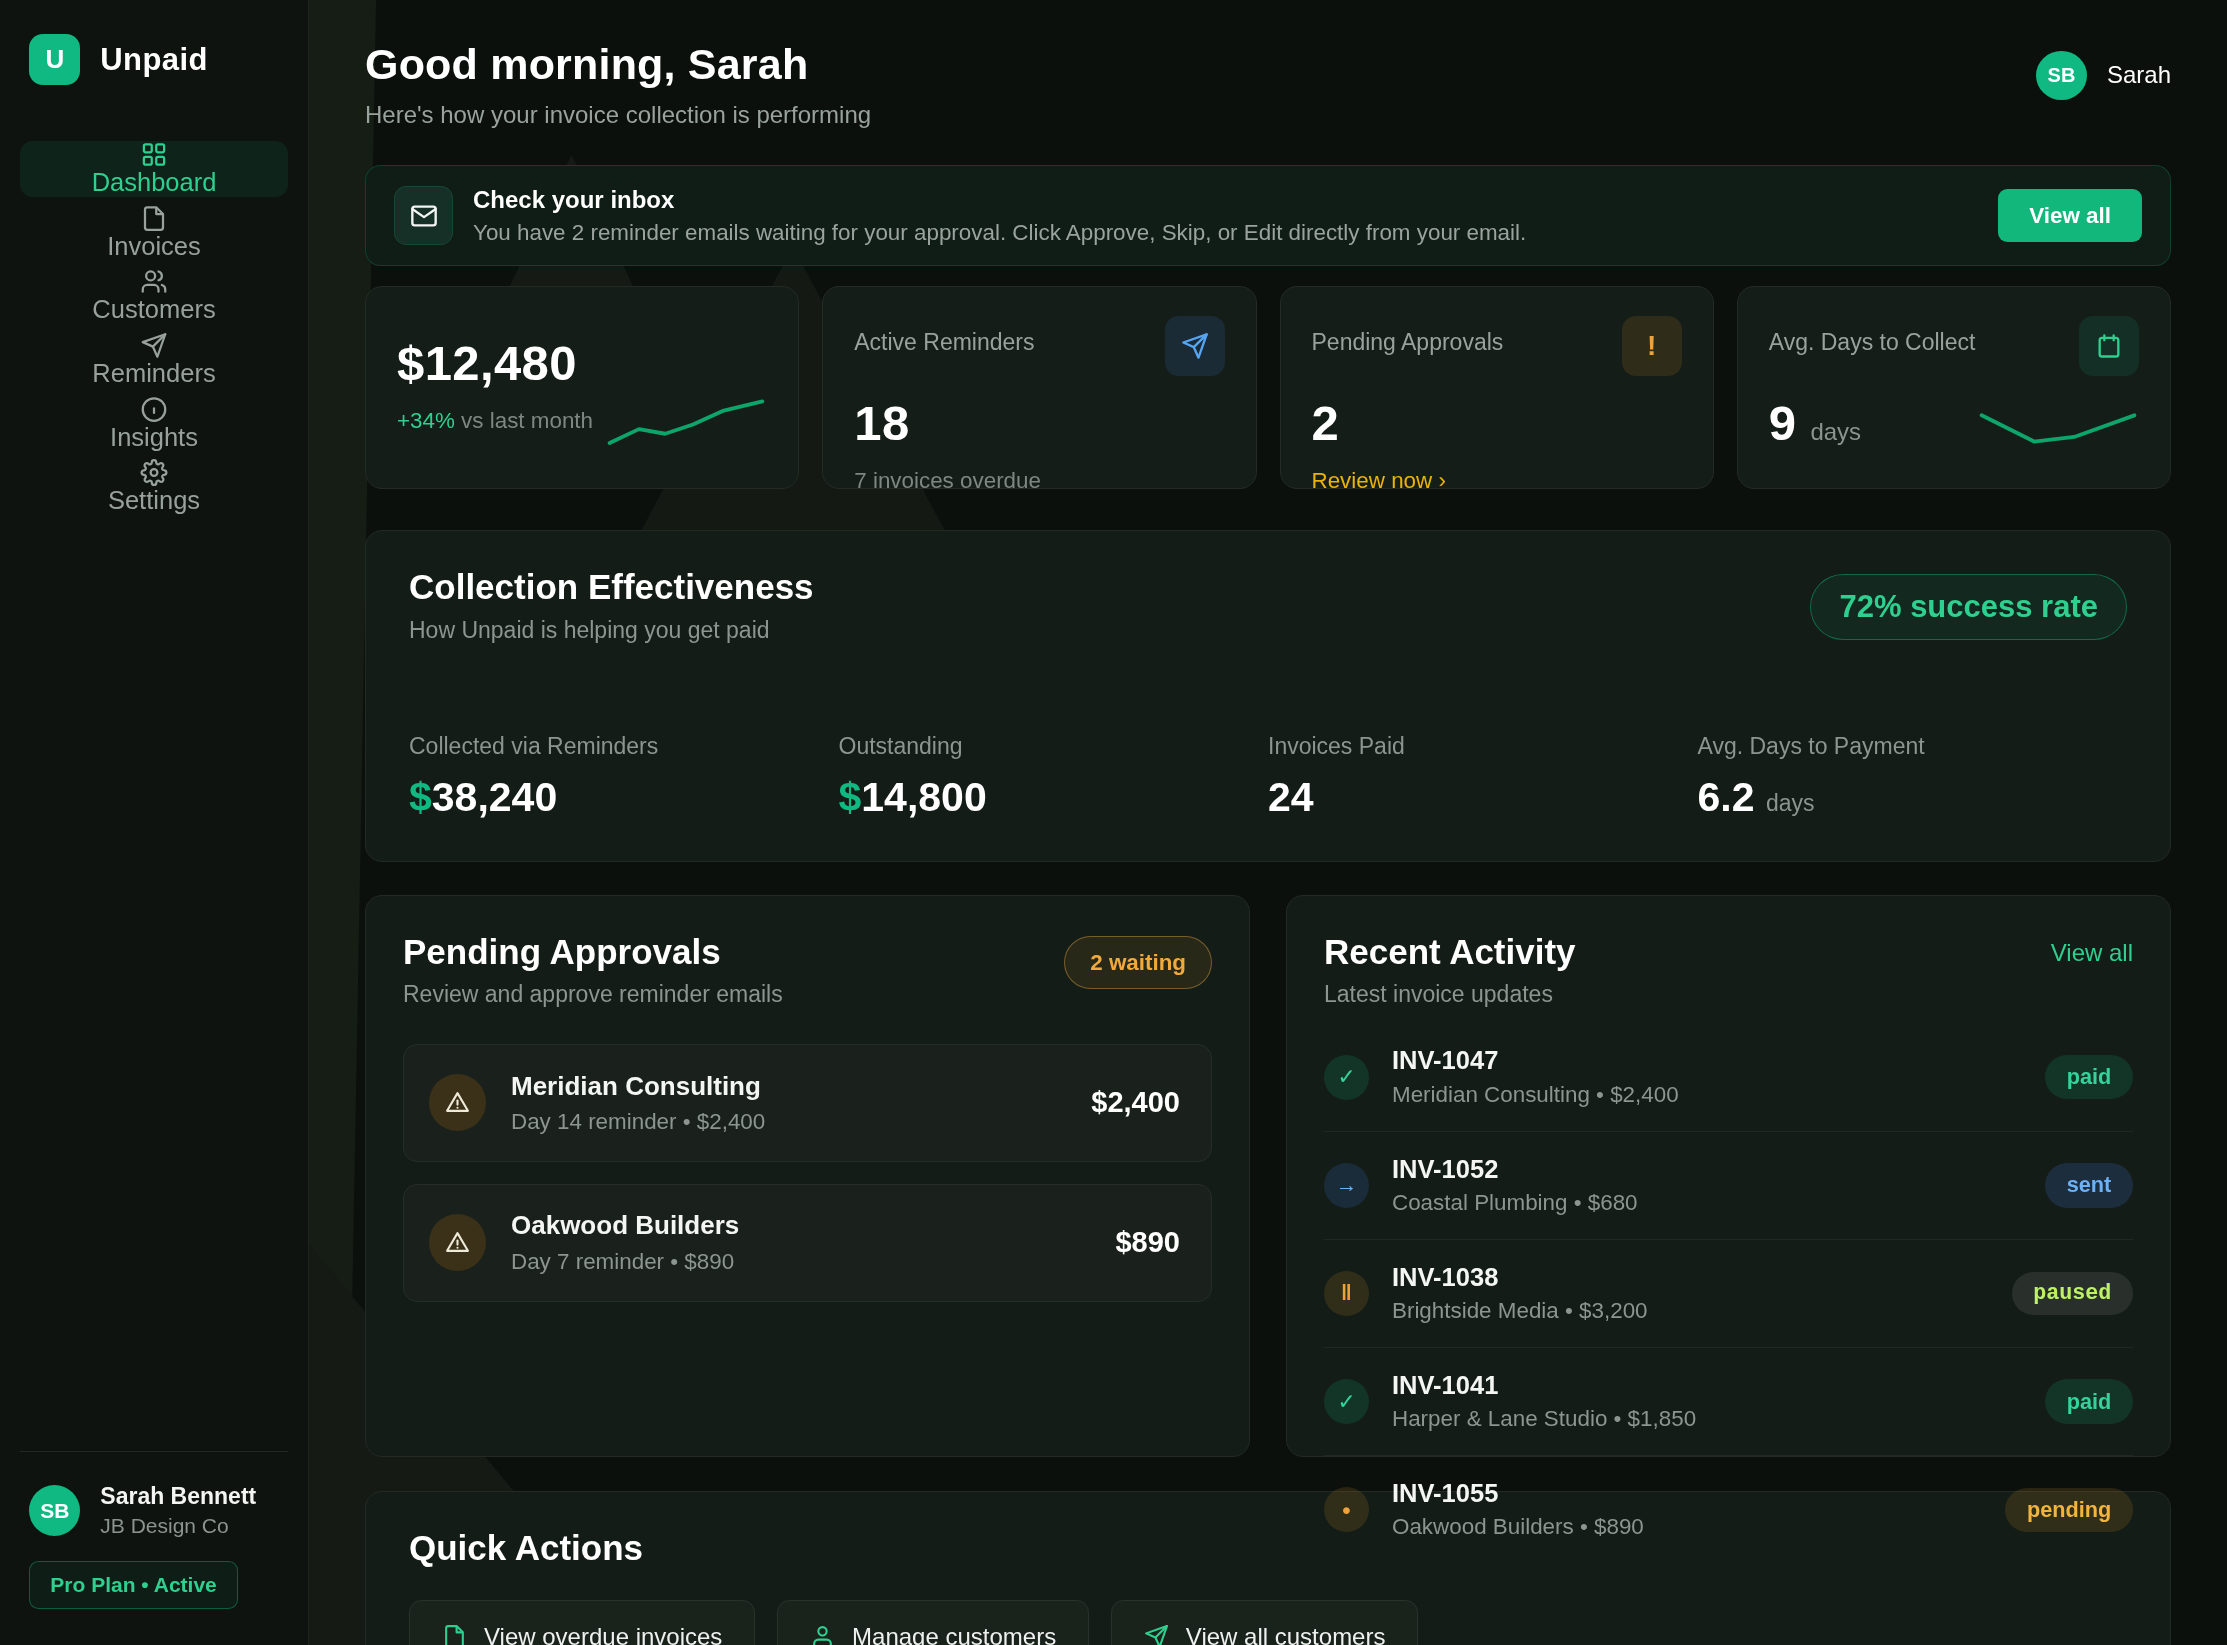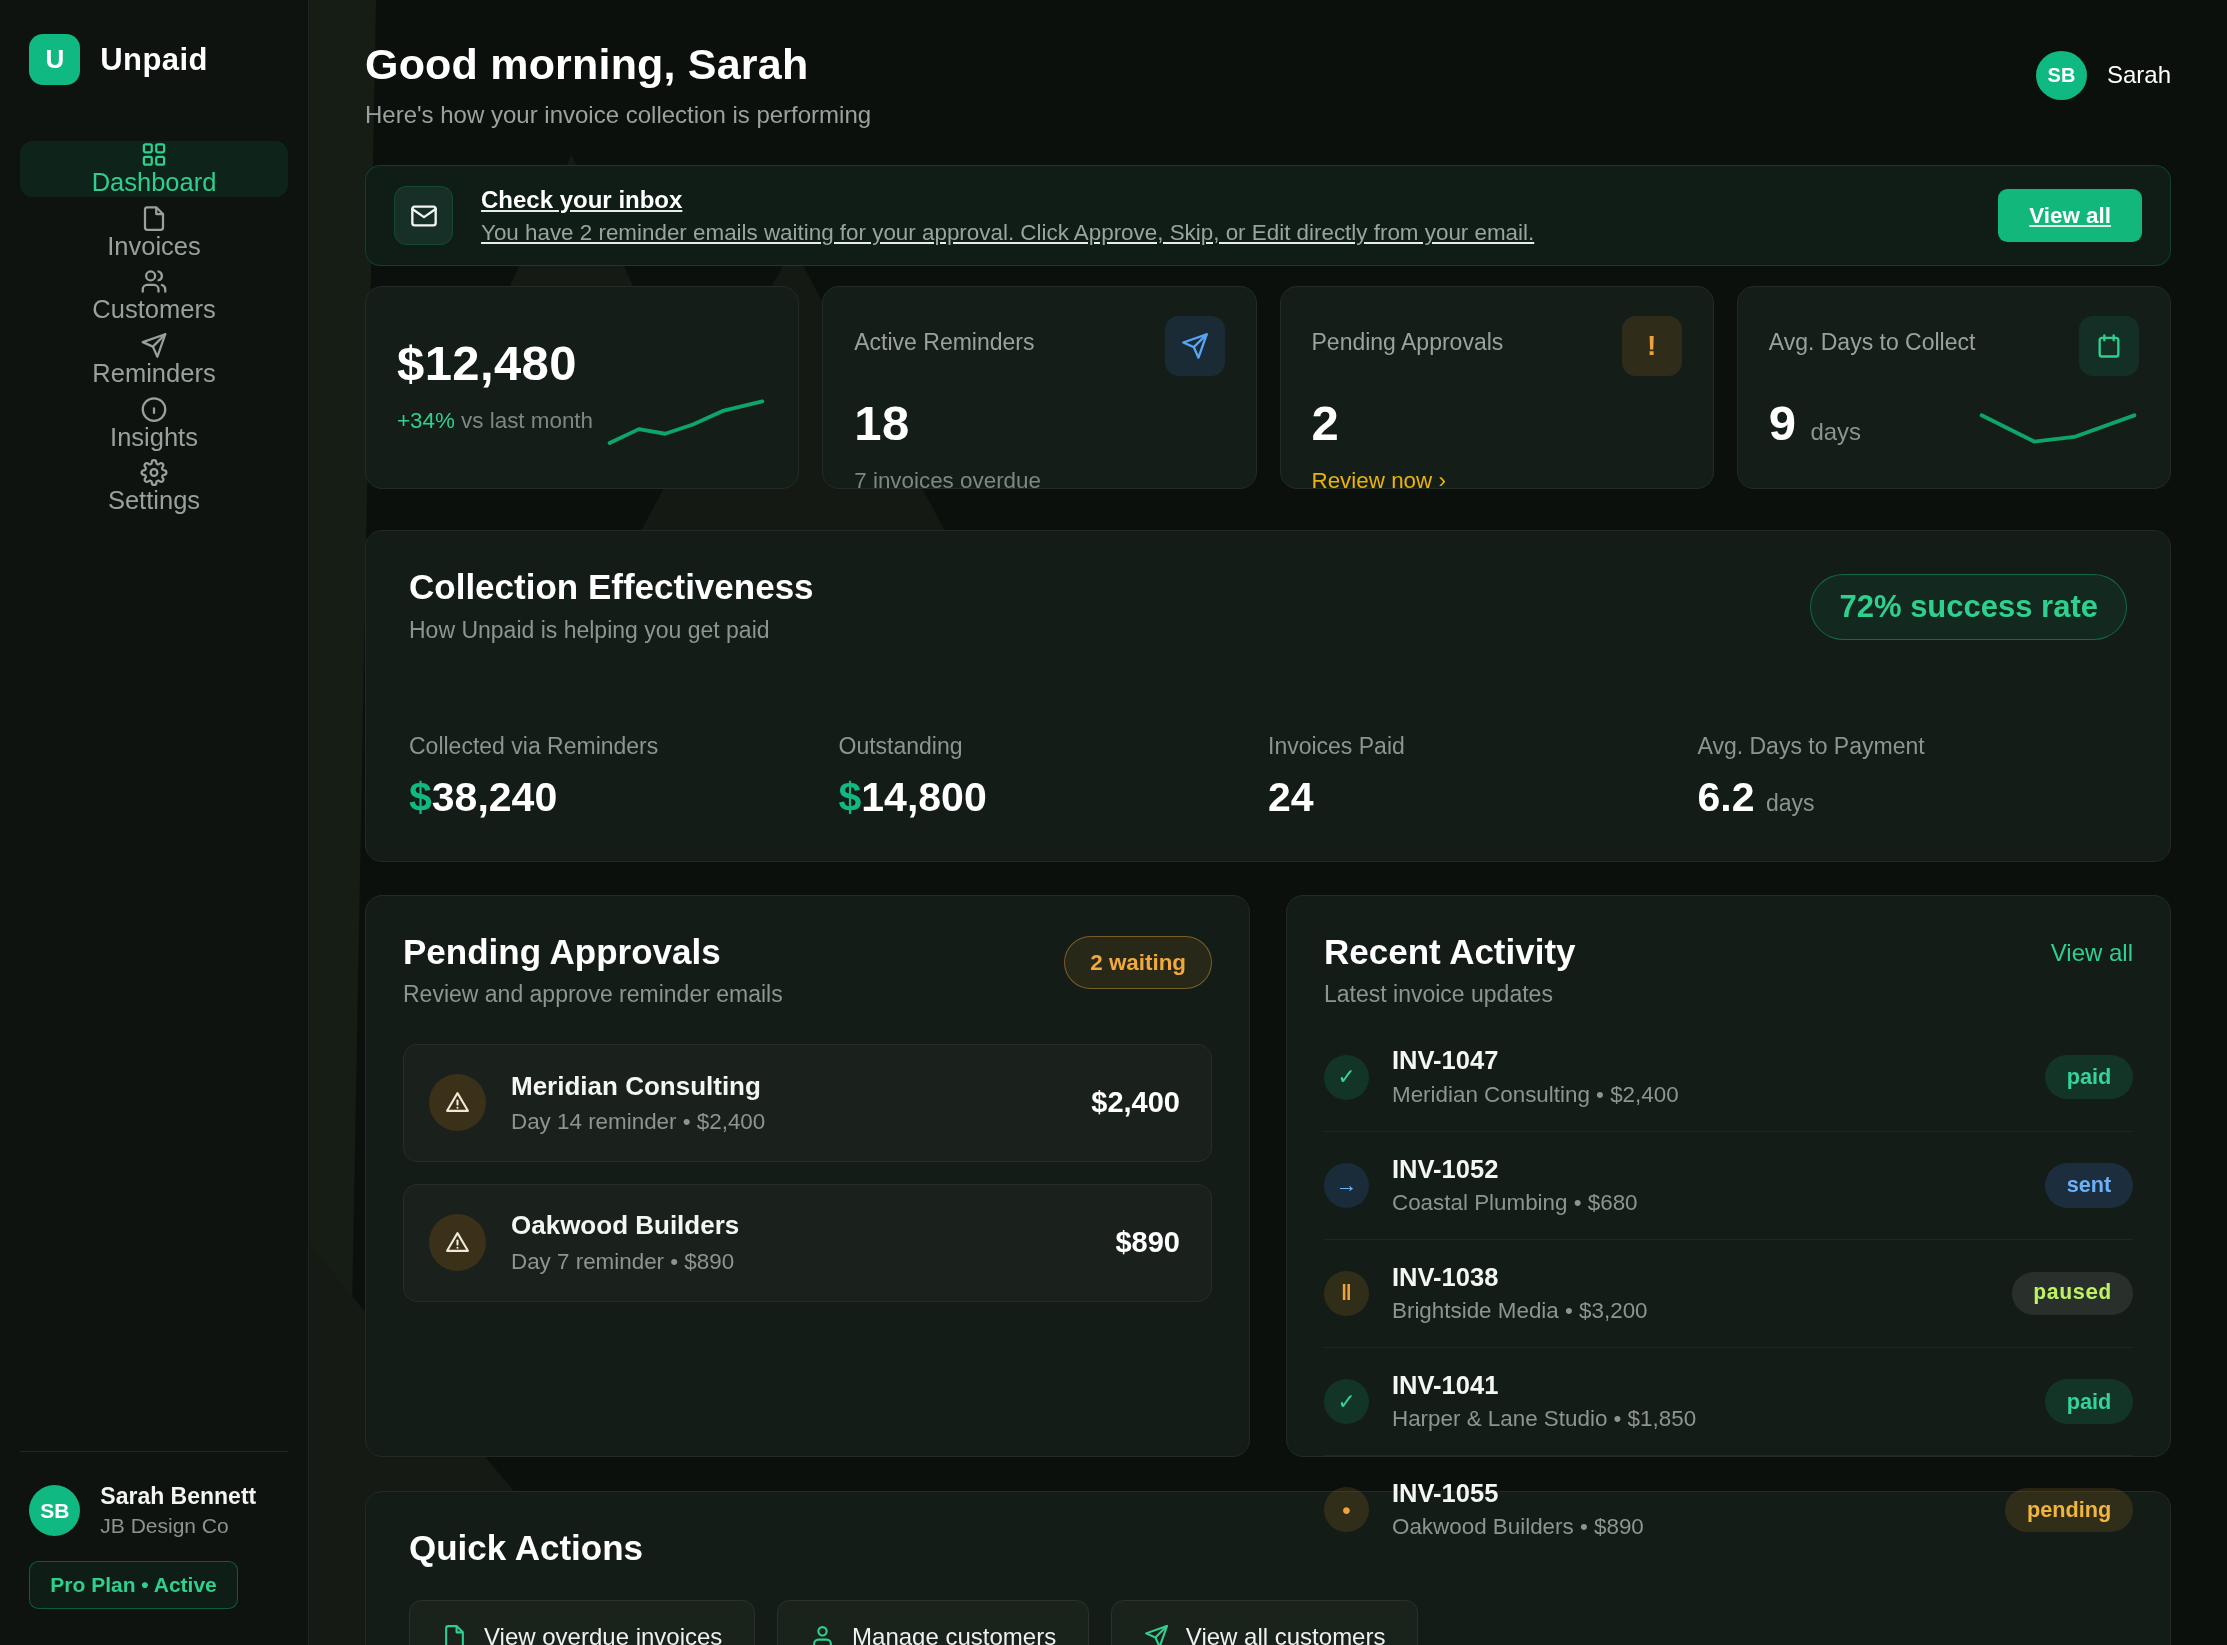--- a/index.html
+++ b/index.html
@@ -65,23 +65,23 @@
 
   .hdr { display:flex; align-items:flex-start; justify-content:space-between; }
   .hdr-title { font-size:43px; font-weight:bold; color:#fff; letter-spacing:0.2px; }
   .hdr-sub { font-size:24px; color:#99a29c; margin-top:12.4px; }
   .hdr-user { display:flex; align-items:center; gap:20px; margin-top:10.8px; }
   .hdr-avatar { width:49px; height:49px; font-size:20px; }
   .hdr-user-name { font-size:24px; color:#ffffff; }
 
   
   .banner {
-    margin-top:36px; display:flex; align-items:center; gap:28px;
+    margin-top:36px; display:flex; align-items:center; gap:20px;
     background:#101d17; border:0.8px solid rgba(16,185,129,0.22);
-    border-radius:15.5px; padding:20px 28px; height:101px;text-decoration:underline;
+    border-radius:15.5px; padding:20px 28px; height:101px;
   }
   .mail-box {
     width:59px; height:59px; border-radius:12.4px; flex:0 0 59px;
     background:#173027; border:0.8px solid rgba(16,185,129,0.18);
     display:flex; align-items:center; justify-content:center; color:#f2f5f3;
   }
   .banner-txt { flex:1; }
   .banner-title { font-size:24px; font-weight:bold; color:#fff; }
   .banner-msg { font-size:22.4px; color:#9aa39d; margin-top:6.2px; }
   .btn-green {

